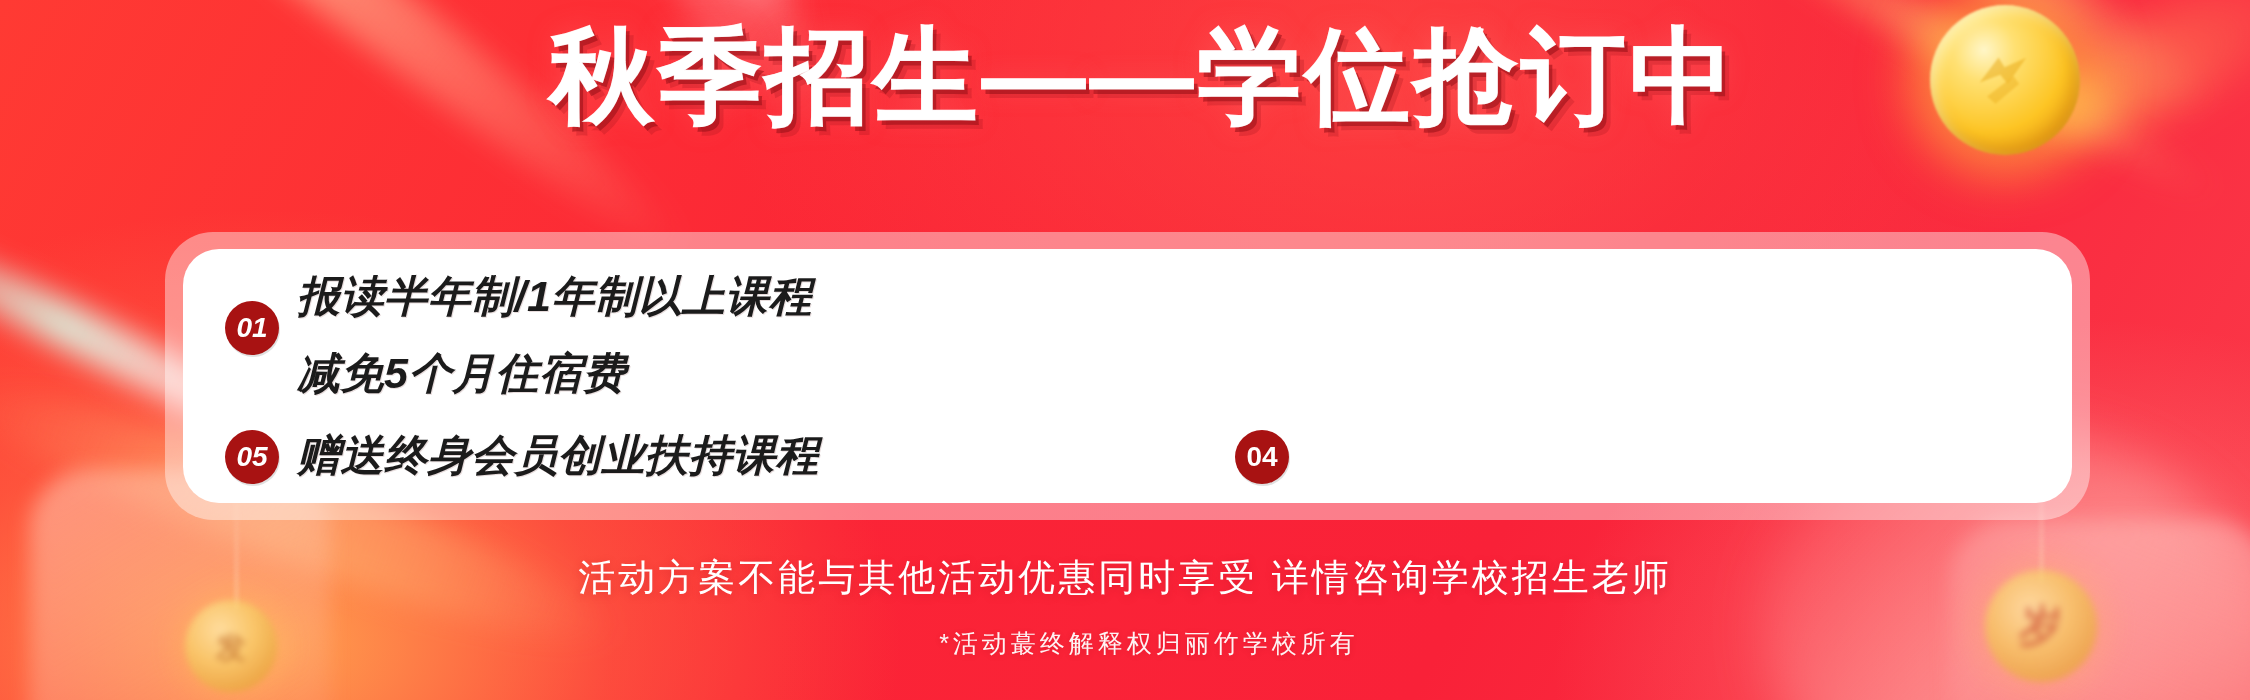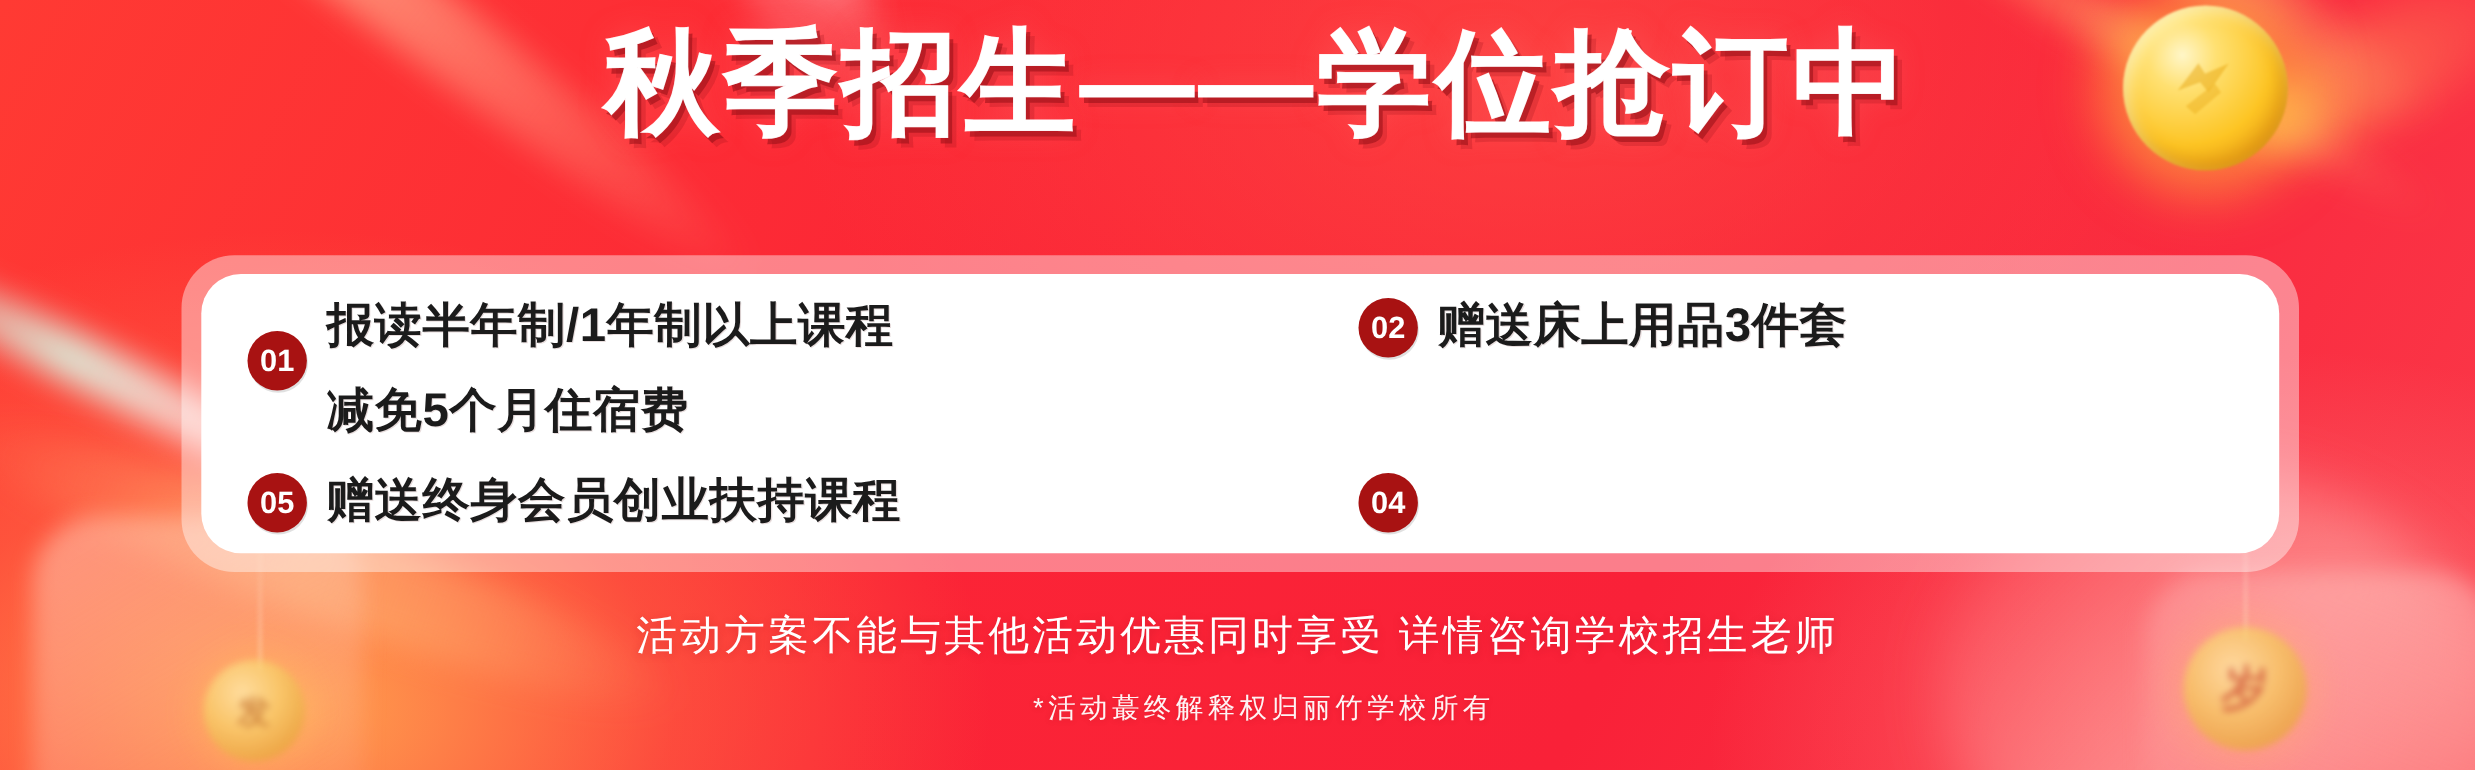--- a/index.html
+++ b/index.html
@@ -229,21 +229,21 @@
   .card-row {
     display: flex;
     align-items: flex-start;
   }
   .card-row.row1 { margin-bottom: 26px; }
 
   .benefit {
     display: flex;
     align-items: flex-start;
   }
-  .benefit.col-left  { width: 1010px; }
+  .benefit.col-left  { width: 1010px; font-style: italic; }
   .benefit.col-right { width: 820px; }
 
   .benefit.two-line .badge { margin-top: 33px; }
   .benefit.one-line .badge { margin-top: 3px; }
 
   .badge {
     flex: 0 0 auto;
     width: 54px; height: 54px;
     border-radius: 50%;
     background: #a81212;
@@ -344,26 +344,20 @@
     <div class="card-row row1">
 
       <div class="benefit col-left two-line">
         <div class="badge">01</div>
         <div class="benefit-text">
           <span class="line1">报读半年制/1年制以上课程</span>
           <span class="line2">减免5个月住宿费</span>
         </div>
       </div>
 
-      <div class="benefit col-right one-line">
-        <div class="badge">02</div>
-        <div class="benefit-text">
-          <span class="line1">赠送床上用品3件套</span>
-        </div>
-      </div>
 
     </div>
 
     <div class="card-row row2">
 
       <div class="benefit col-left one-line">
         <div class="badge">05</div>
         <div class="benefit-text">
           <span class="line1">赠送终身会员创业扶持课程</span>
         </div>

